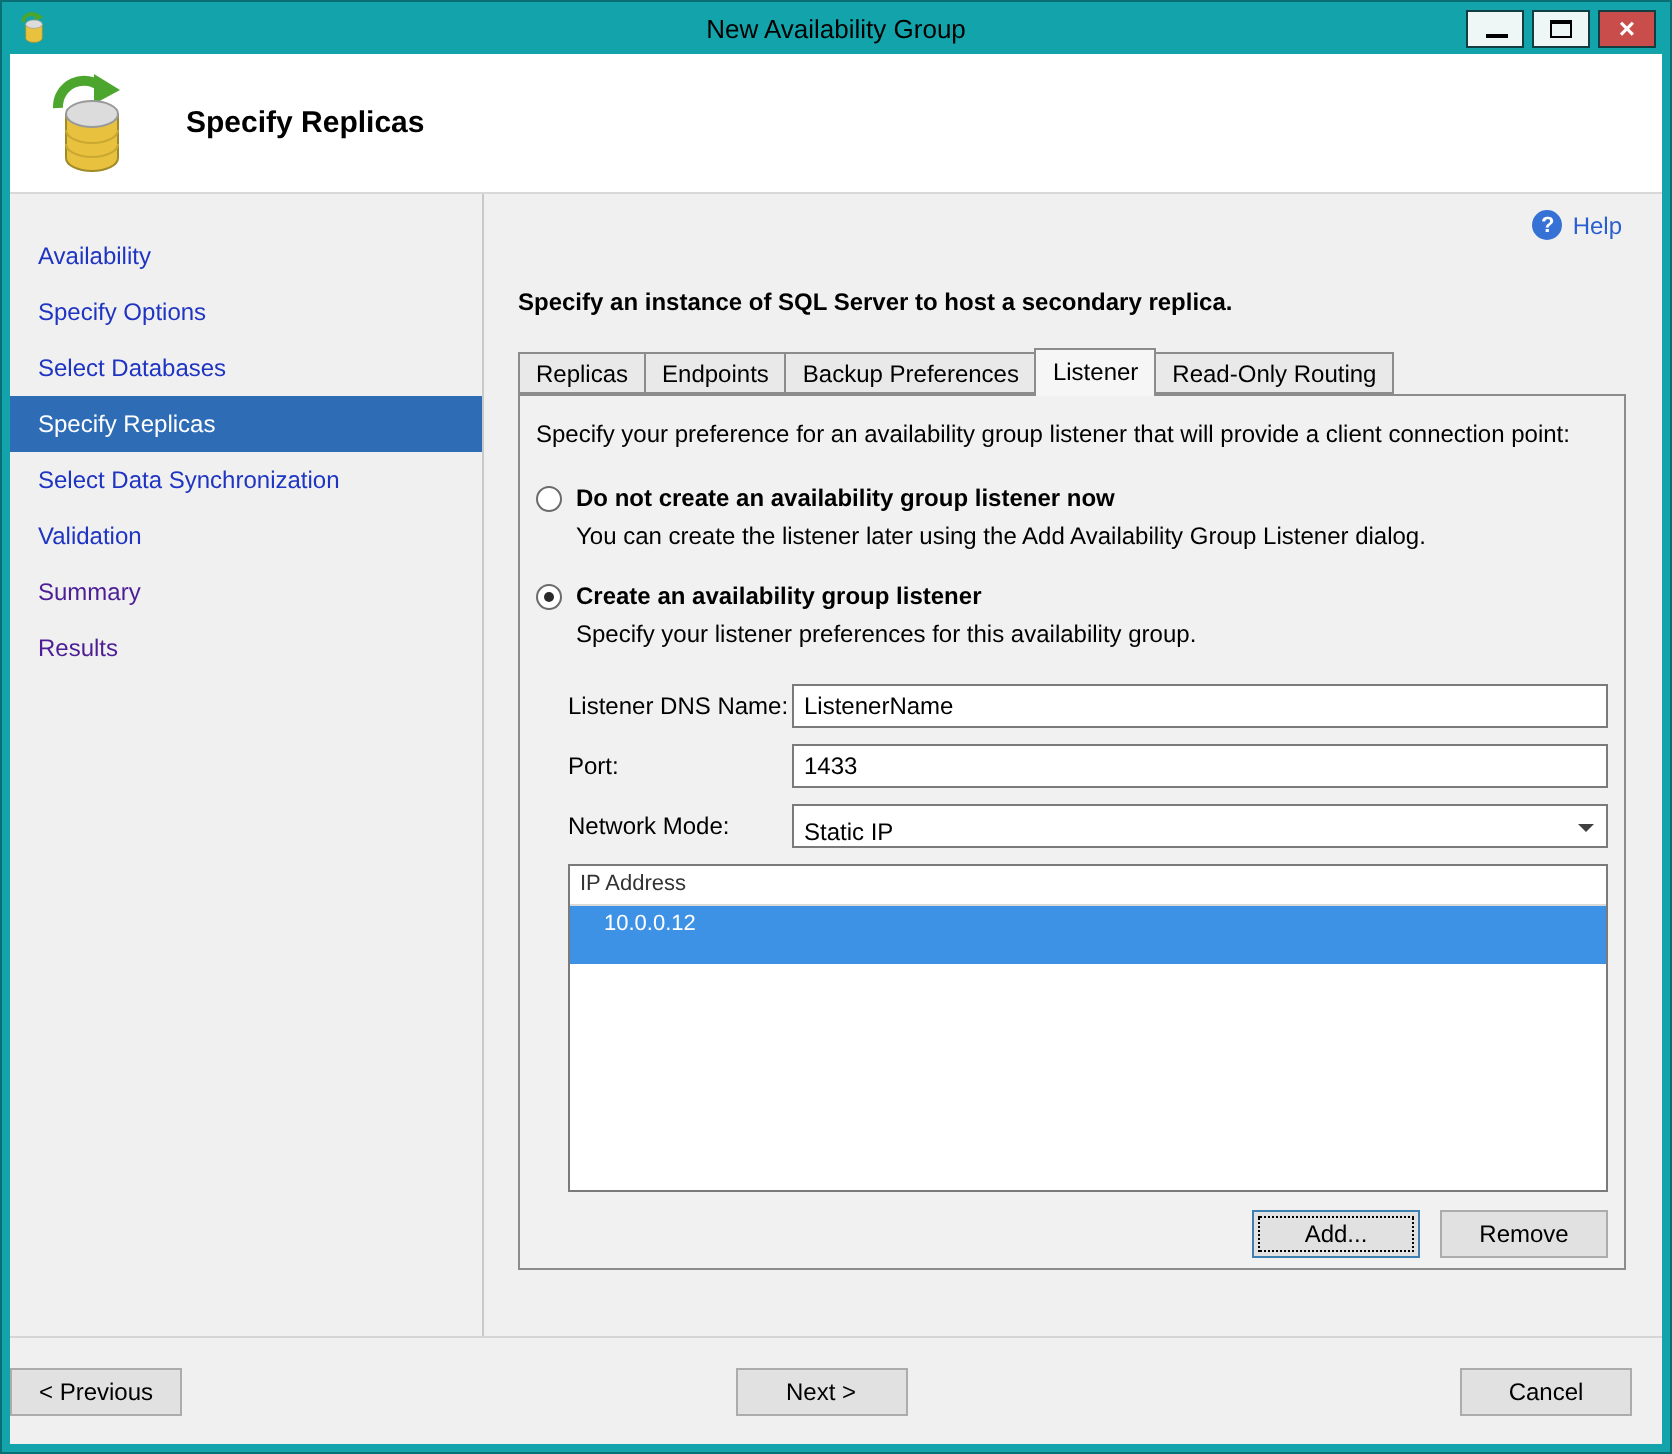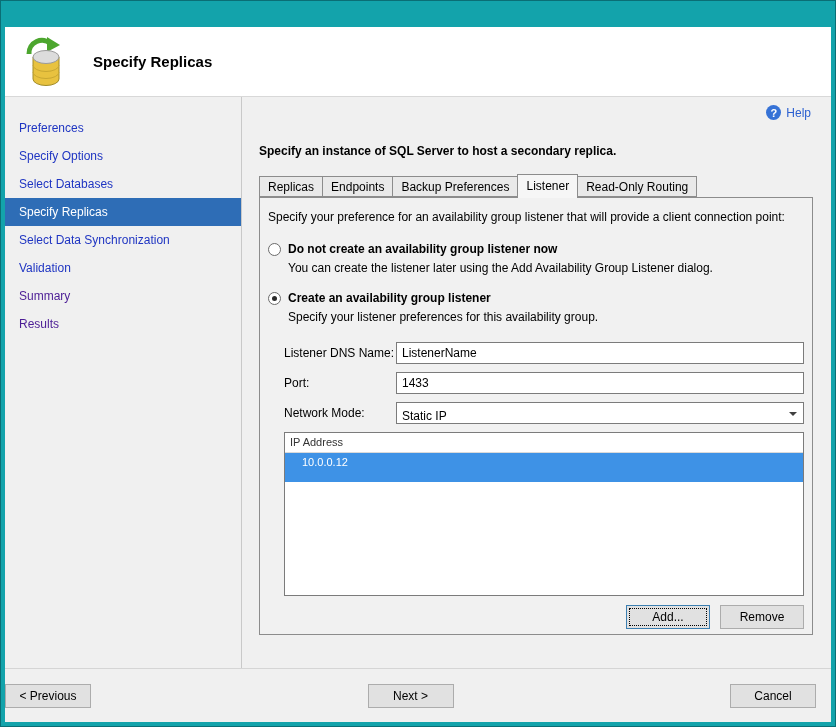--- a/index.html
+++ b/index.html
@@ -124,41 +124,63 @@
     flex:0 0 54px; border-top:1px solid #d5d5d5; background:#f0f0f0;
     display:flex; align-items:center; justify-content:space-between; gap:9px; padding-right:15px;
   }
   .btn.wide{ width:86px; }
 </style>
 </head>
 <body>
 
 <div class="window">
 
+  <div class="titlebar">
+    <span class="tb-icon">
+      <svg width="16" height="16" viewBox="0 0 46 50">
+        <path d="M6 16 A 13 13 0 0 1 28 7" fill="none" stroke="#4ca62e" stroke-width="6"></path>
+        <polygon points="24,0 38,8 24,15" fill="#4ca62e"></polygon>
+        <path d="M10 19 L10 41 A 13 6.5 0 0 0 36 41 L36 19 Z" fill="#e8c23f" stroke="#a08b28"></path>
+        <ellipse cx="23" cy="19" rx="13" ry="6.5" fill="#dcdcdc" stroke="#9a9a9a"></ellipse>
+      </svg>
+    </span>
+    <span class="tb-title">New Availability Group</span>
+    <span class="caption-buttons">
+      <span class="cap">
+          <span class="glyph-min"></span>
+        </span>
+      <span class="cap">
+          <span class="glyph-max"></span>
+        </span>
+      <span class="cap close">
+          <span class="glyph-close">×</span>
+        </span>
+    </span>
+  </div>
 
   <div class="frame">
 
     <div class="header">
       <span class="header-icon">
         <svg width="46" height="52" viewBox="0 0 46 52">
           <path d="M6 18 A 13 13 0 0 1 28 8" fill="none" stroke="#4ca62e" stroke-width="5"></path>
           <polygon points="24,1 37,9 24,16" fill="#4ca62e"></polygon>
           <path d="M10 21 L10 43 A 13 6.5 0 0 0 36 43 L36 21 Z" fill="#e8c23f" stroke="#a08b28"></path>
           <path d="M10 29 a 13 6.5 0 0 0 26 0" fill="none" stroke="#c9a832"></path>
           <path d="M10 36 a 13 6.5 0 0 0 26 0" fill="none" stroke="#c9a832"></path>
           <ellipse cx="23" cy="21" rx="13" ry="6.5" fill="#dcdcdc" stroke="#9a9a9a"></ellipse>
         </svg>
       </span>
       <h1 class="header-title">Specify Replicas</h1>
     </div>
 
     <div class="content">
 
       <div class="sidebar">
-        <div class="nav-item link">Preferences</div>
+        <div class="nav-item link">Availability</div>
         <div class="nav-item link">Specify Options</div>
         <div class="nav-item link">Select Databases</div>
         <div class="nav-item selected">Specify Replicas</div>
         <div class="nav-item link">Select Data Synchronization</div>
         <div class="nav-item link">Validation</div>
         <div class="nav-item disabled">Summary</div>
         <div class="nav-item disabled">Results</div>
       </div>
 
       <div class="main">

